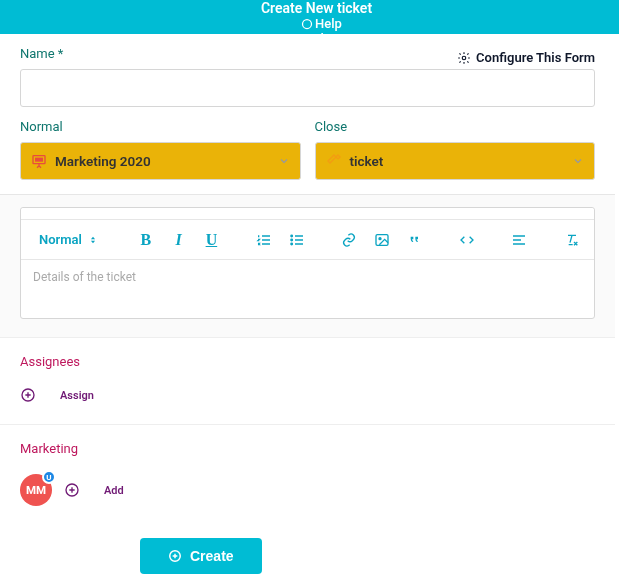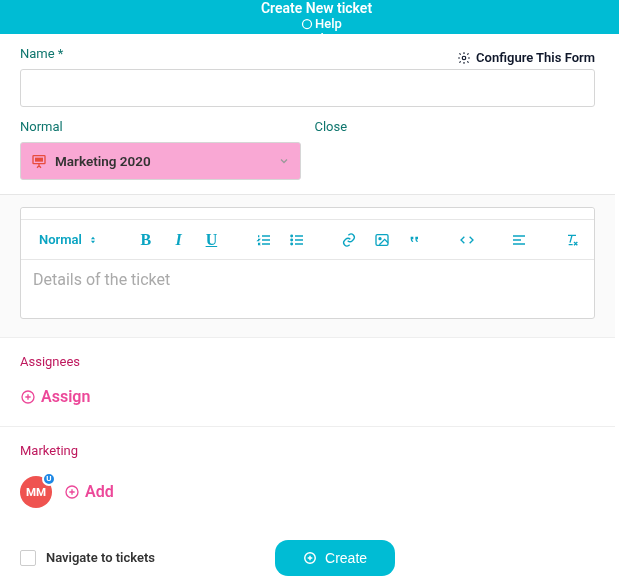--- a/index.html
+++ b/index.html
@@ -68,21 +68,21 @@
   .select {
     width: 100%;
     height: 38px;
     border: 1px solid #d6d6d6;
     border-radius: 3px;
     padding: 0 10px;
     display: flex;
     align-items: center;
     gap: 8px;
     cursor: pointer;
-    background: #f9a8d4;
+    background: #eab308;
     font-weight: 600;
     font-size: 13.5px;
     position: relative;
   }
   .select .chev {
     margin-left: auto;
     color: #999;
   }
   .select-icon-marketing { color: #e84c3d; width: 16px; height: 16px; }
   .select-icon-ticket { color: #f39c12; width: 16px; height: 16px; }
@@ -132,35 +132,35 @@
   }
   .tbtn svg { width: 16px; height: 16px; }
   .tbtn.bold { font-weight: 800; font-family: Georgia, serif; font-size: 16px; }
   .tbtn.italic { font-style: italic; font-family: Georgia, serif; font-size: 16px; font-weight: 600; }
   .tbtn.underline { text-decoration: underline; font-family: Georgia, serif; font-size: 16px; font-weight: 600; }
   .tgap { width: 16px; }
   .editor-body {
     min-height: 58px;
     padding: 10px 12px;
     color: #aaa;
-    font-size: 16px;
+    font-size: 12px;
   }
   .sect2 {
     padding: 16px 20px 18px 20px;
     border-top: 1px solid #eee;
     background: #fff;
   }
   .sect-label { font-size: 13px; color: #be185d; margin-bottom: 18px; }
   .addlink {
     display: inline-flex;
     align-items: center;
-    gap: 5px;
-    color: #ec4899;
-    font-weight: 600;
-    font-size: 16px;
+    gap: 24px;
+    color: #701a75;
+    font-weight: 600;
+    font-size: 11px;
     cursor: pointer;
   }
   .addlink svg { width: 16px; height: 16px; }
   .follower-row { display: flex; align-items: center; gap: 12px; }
   .avatar {
     width: 32px; height: 32px;
     border-radius: 50%;
     background: #ef5350;
     color: #fff;
     display: inline-flex;
@@ -203,22 +203,22 @@
     border-radius: 2px;
     background: #fff;
   }
   .create-btn {
     margin-left: 120px;
     height: 36px;
     padding: 0 28px;
     background: #00bcd4;
     color: #fff;
     border: none;
-    border-radius: 13px;
-    font-weight: 400;
+    border-radius: 4px;
+    font-weight: 700;
     font-size: 14px;
     display: inline-flex;
     align-items: center;
     gap: 8px;
     cursor: pointer;
   }
   .create-btn svg { width: 14px; height: 14px; }
   
   .content::-webkit-scrollbar { width: 10px; }
   .content::-webkit-scrollbar-thumb { background: #c5c5c5; border-radius: 6px; }
@@ -272,20 +272,29 @@
                 <path d="M12 16v3M9 22l3-3 3 3" stroke="currentColor" stroke-width="2" fill="none"></path>
               </svg>
           <span>Marketing 2020</span>
           <svg class="chev" width="12" height="12" viewBox="0 0 24 24" fill="none" stroke="currentColor" stroke-width="2.5">
                 <path d="M6 9l6 6 6-6"></path>
               </svg>
         </div>
       </div>
       <div class="col">
         <div class="label">Close</div>
+        <div class="select">
+          <svg class="select-icon-ticket" viewBox="0 0 24 24" fill="none" stroke="currentColor" stroke-width="2">
+                <path d="M12 3l3 3-9 9-3-3zM15 6l3 3M18 9l3-3-3-3-3 3"></path>
+              </svg>
+          <span>ticket</span>
+          <svg class="chev" width="12" height="12" viewBox="0 0 24 24" fill="none" stroke="currentColor" stroke-width="2.5">
+                <path d="M6 9l6 6 6-6"></path>
+              </svg>
+        </div>
       </div>
     </div>
   </div>
 
   <div class="divider-block">
     <div class="editor">
       <div class="editor-slim"></div>
       <div class="toolbar">
         <div class="fmt">
           <span>Normal</span>
@@ -374,24 +383,20 @@
         <svg viewBox="0 0 24 24" fill="none" stroke="currentColor" stroke-width="2">
               <circle cx="12" cy="12" r="9"></circle>
               <path d="M12 8v8M8 12h8"></path>
             </svg>
         <span>Add</span>
       </div>
     </div>
   </div>
 
   <div class="footer-row">
-    <label class="checkbox">
-      <span class="checkbox-box"></span>
-      <span>Navigate to tickets</span>
-    </label>
     <button class="create-btn">
       <svg viewBox="0 0 24 24" fill="none" stroke="currentColor" stroke-width="2.5">
             <circle cx="12" cy="12" r="9"></circle>
             <path d="M12 8v8M8 12h8"></path>
           </svg>
       <span>Create</span>
     </button>
   </div>
 
 </div>

